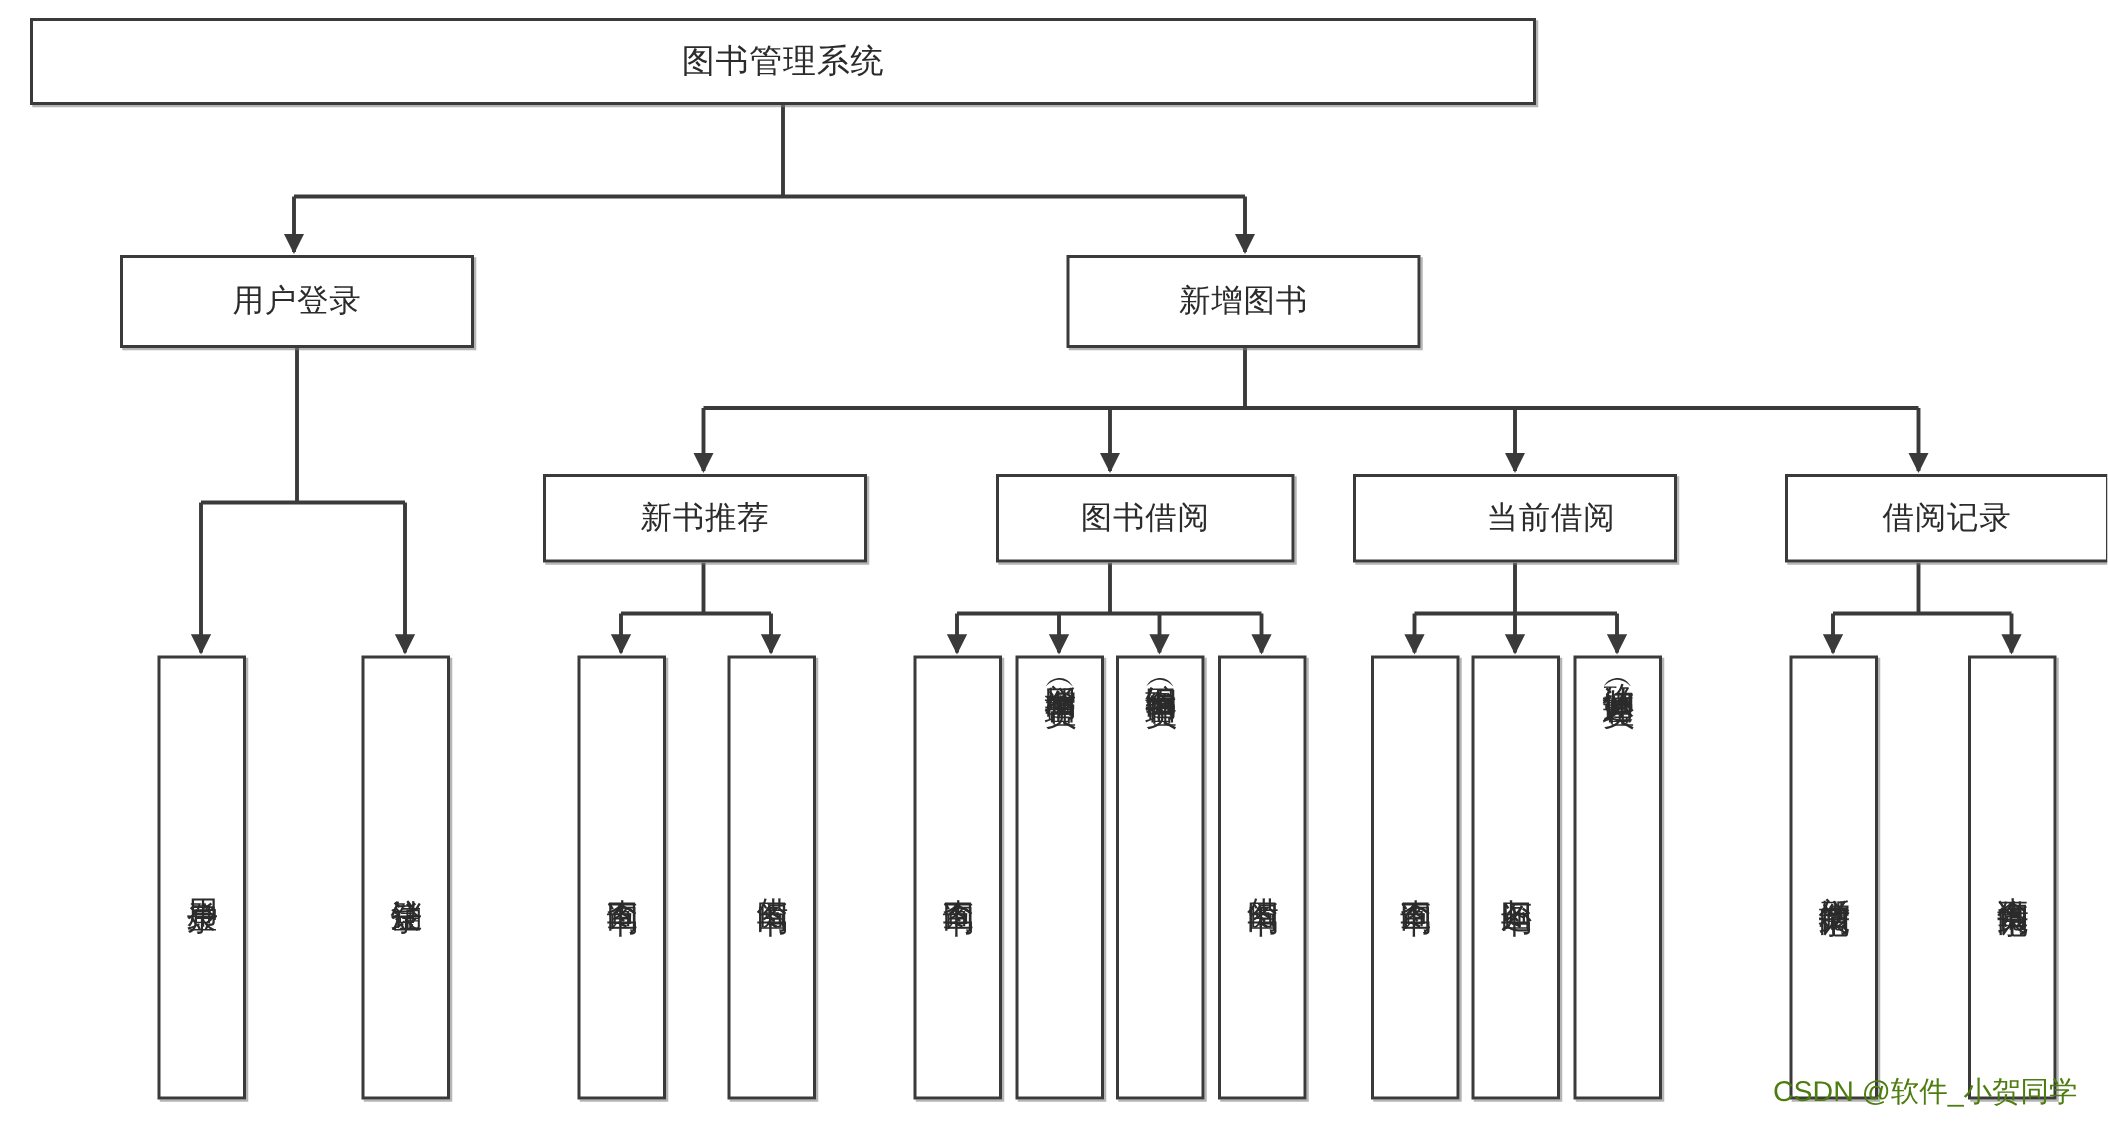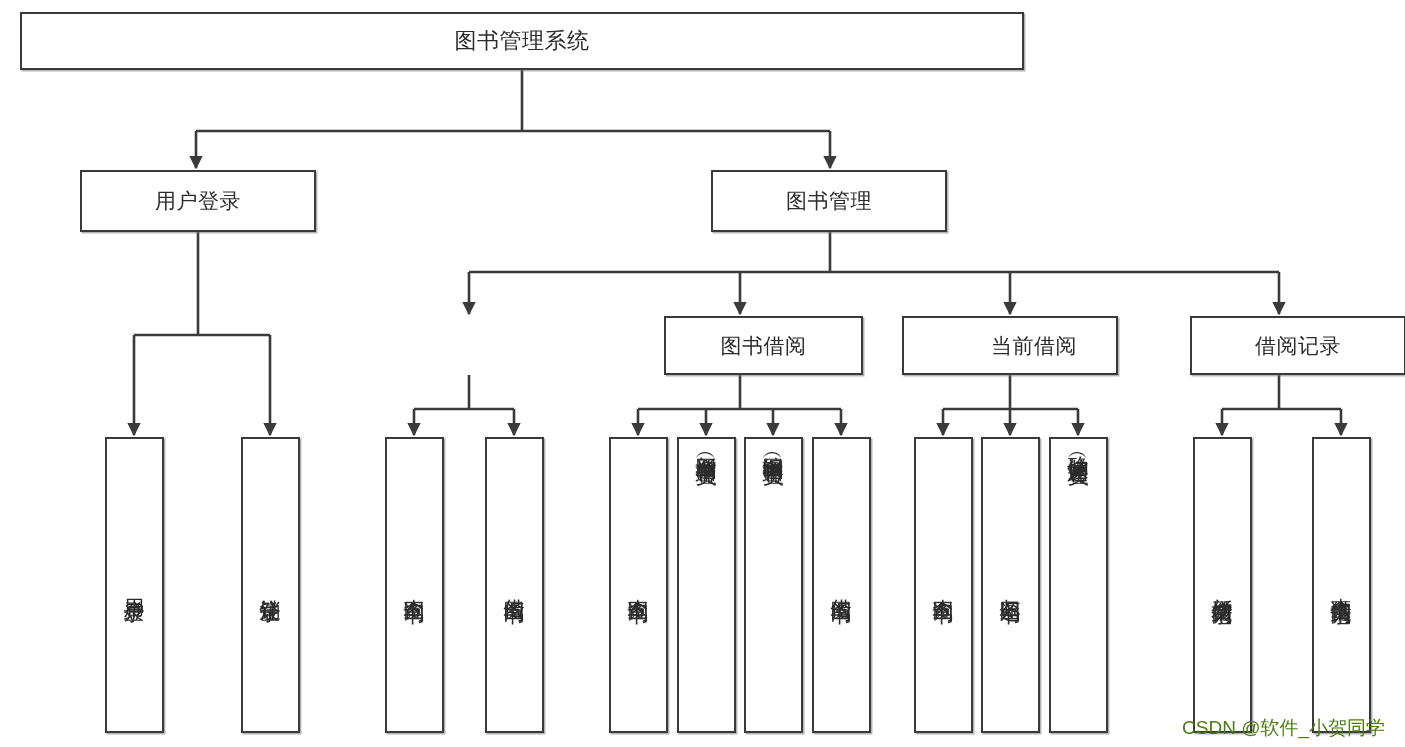--- a/index.html
+++ b/index.html
@@ -136,23 +136,26 @@
   </svg>
 
   <div class="node h root" style="left:20px; top:12px; width:1004px; height:58px;">
     <span class="lbl">图书管理系统</span>
   </div>
 
   <div class="node h" style="left:80px; top:170px; width:236px; height:62px;">
     <span class="lbl">用户登录</span>
   </div>
   <div class="node h" style="left:711px; top:170px; width:236px; height:62px;">
-    <span class="lbl">图书管理</span>
-  </div>
-
+    <span class="lbl">新增图书</span>
+  </div>
+
+  <div class="node h" style="left:362px; top:316px; width:216px; height:59px;">
+    <span class="lbl">新书推荐</span>
+  </div>
   <div class="node h" style="left:664px; top:316px; width:199px; height:59px;">
     <span class="lbl">图书借阅</span>
   </div>
   <div class="node h" style="left:902px; top:316px; width:216px; height:59px;padding-left:48px;">
     <span class="lbl">当前借阅</span>
   </div>
   <div class="node h" style="left:1190px; top:316px; width:216px; height:59px;">
     <span class="lbl">借阅记录</span>
   </div>
 

